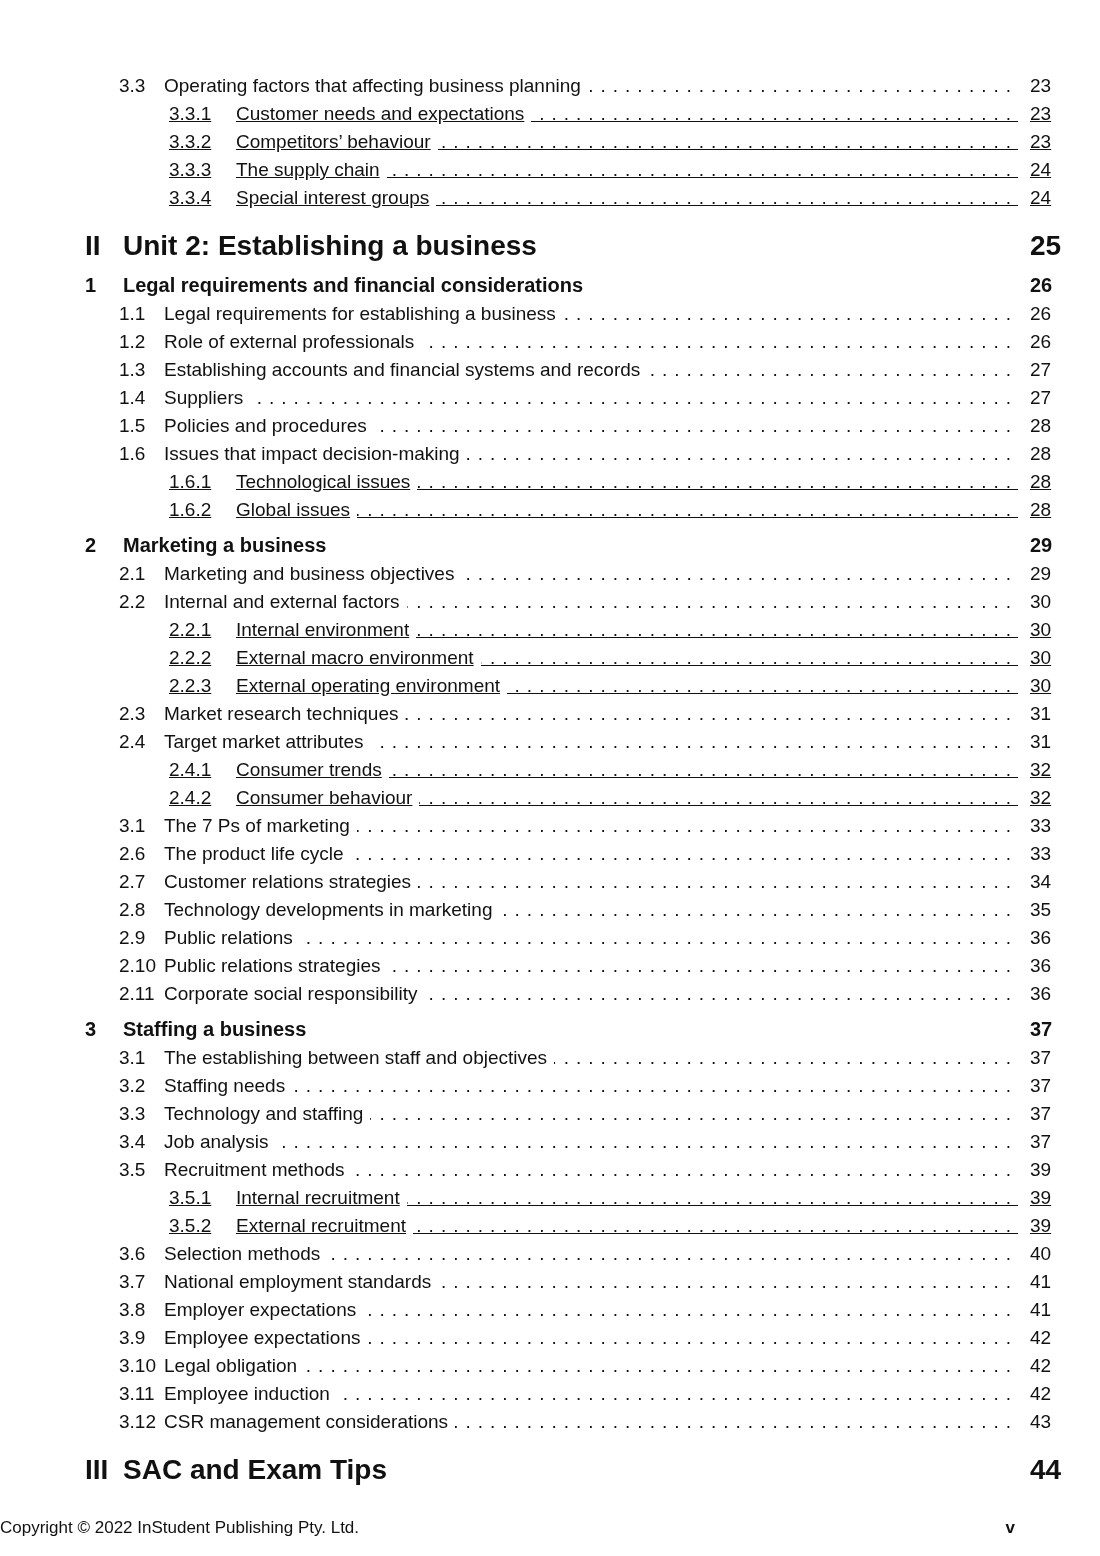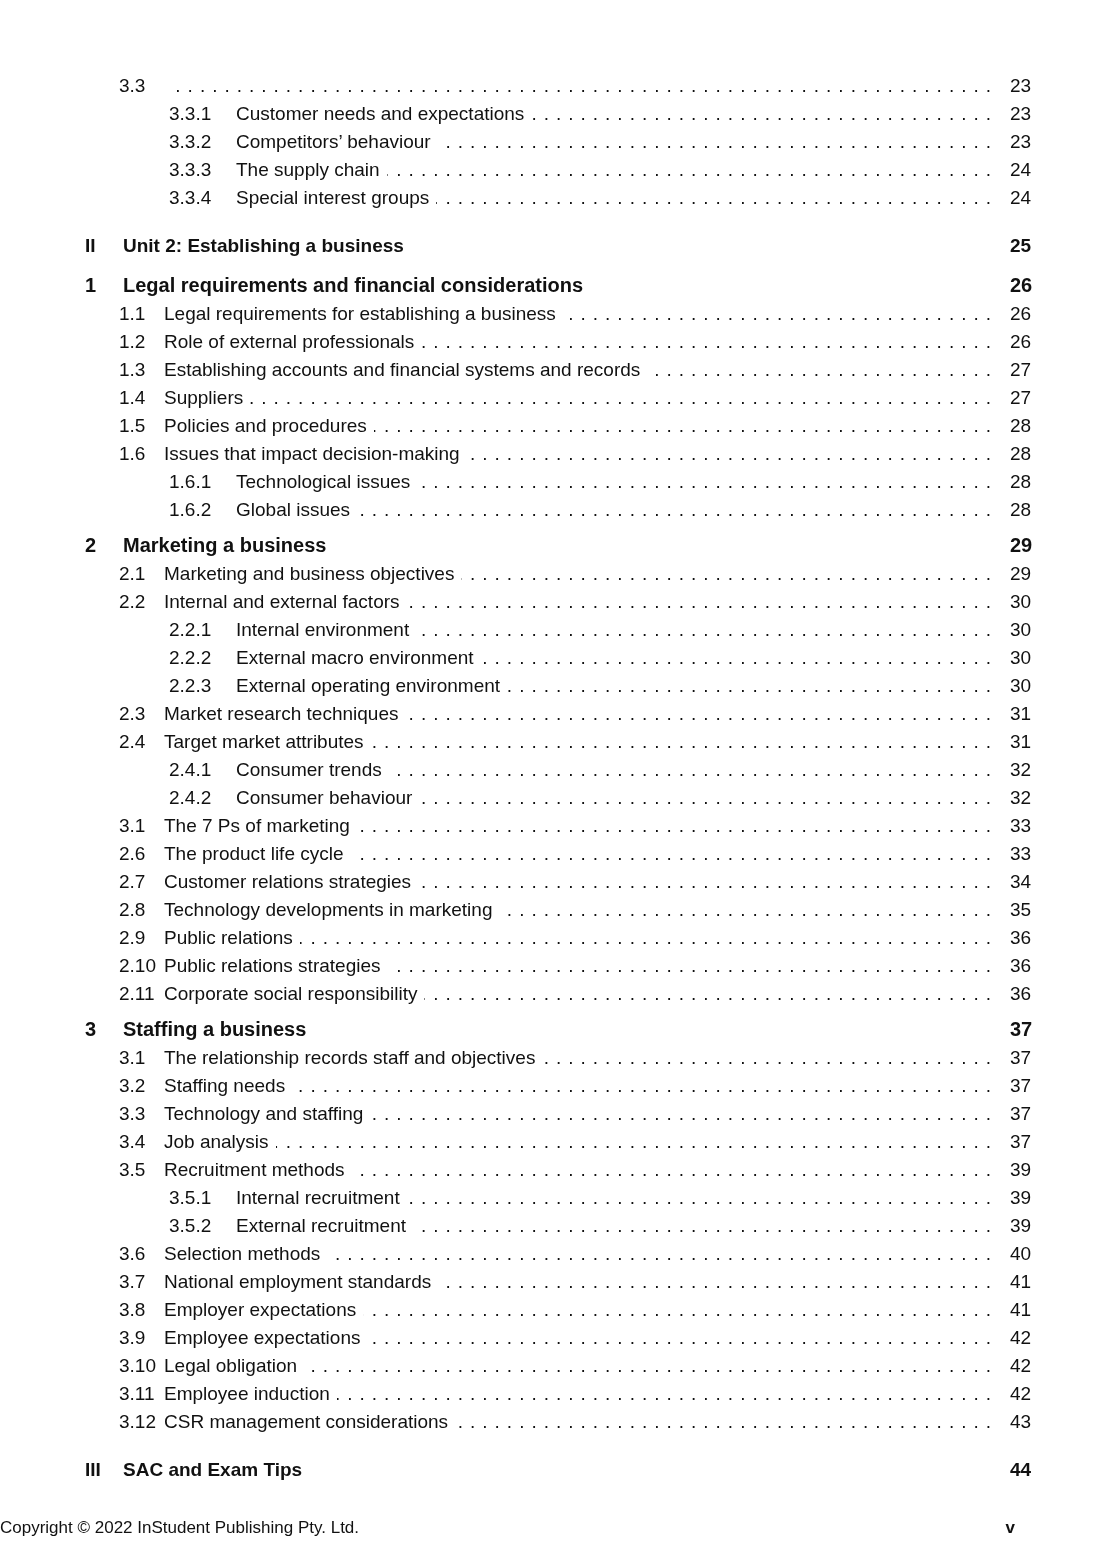--- a/index.html
+++ b/index.html
@@ -9,21 +9,21 @@
     color: #111111;
     font-family: "Liberation Sans", "DejaVu Sans", sans-serif;
     overflow: hidden;
   }
   .page {
     position: relative;
     width: 1100px; height: 1556px;
     background: #ffffff;
   }
   .content {
-    padding: 72px 58px 0 85px;
+    padding: 72px 38px 0 85px;
   }
   .row {
     display: flex;
     align-items: baseline;
     height: 28px;
     line-height: 28px;
     font-size: 19px;
     white-space: nowrap;
   }
   .row .num { flex: none; }
@@ -41,42 +41,42 @@
     letter-spacing: 7px;
     flex: none;
   }
   .pg {
     flex: none;
     min-width: 32px;
     text-align: left;
   }
   
   .part {
-    font-size: 19px;
+    font-size: 28px;
     font-weight: 700;
     height: 36px;
     line-height: 36px;
     margin-top: 16px;
     margin-bottom: 6px;
   }
   .part .num { width: 38px; }
   
   .section {
     font-size: 20px;
     font-weight: 700;
     height: 30px;
     line-height: 30px;
     margin-top: 6px;
   }
   .section .num { width: 38px; }
   
   .subsection { padding-left: 34px; }
   .subsection .num { width: 45px; }
   
-  .subsubsection { padding-left: 84px; }
+  .subsubsection { padding-left: 84px; text-decoration: underline; }
   .subsubsection .num { width: 67px; }
 
   .part .leader, .section .leader { visibility: hidden; }
 
   .footer {
     position: absolute;
     left: 0; right: 0;
     bottom: 14px;
     height: 24px;
     font-size: 17px;
@@ -93,20 +93,21 @@
   }
 </style>
 </head>
 <body>
 
 <div class="page">
 
   <div class="content" id="toc-list">
       <div class="row subsection">
       <span class="num">3.3</span>
+      <span class="title">Operating factors that affecting business planning</span>
       <span class="leader">
           <span class="leader-inner">..........................................................................................</span>
         </span>
       <span class="pg">23</span>
     </div>
       <div class="row subsubsection">
       <span class="num">3.3.1</span>
       <span class="title">Customer needs and expectations</span>
       <span class="leader">
           <span class="leader-inner">..........................................................................................</span>
@@ -356,21 +357,21 @@
       <div class="row section">
       <span class="num">3</span>
       <span class="title">Staffing a business</span>
       <span class="leader">
           <span class="leader-inner">..........................................................................................</span>
         </span>
       <span class="pg">37</span>
     </div>
       <div class="row subsection">
       <span class="num">3.1</span>
-      <span class="title">The relationship records staff and objectives</span>
+      <span class="title">The establishing between staff and objectives</span>
       <span class="leader">
           <span class="leader-inner">..........................................................................................</span>
         </span>
       <span class="pg">37</span>
     </div>
       <div class="row subsection">
       <span class="num">3.2</span>
       <span class="title">Staffing needs</span>
       <span class="leader">
           <span class="leader-inner">..........................................................................................</span>

